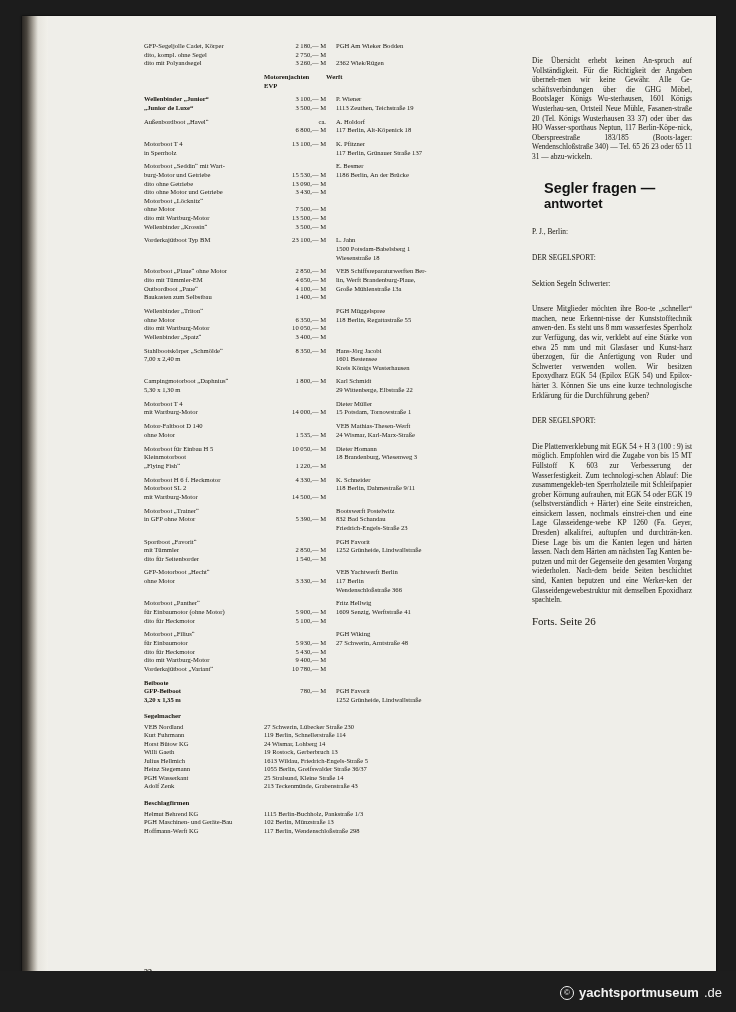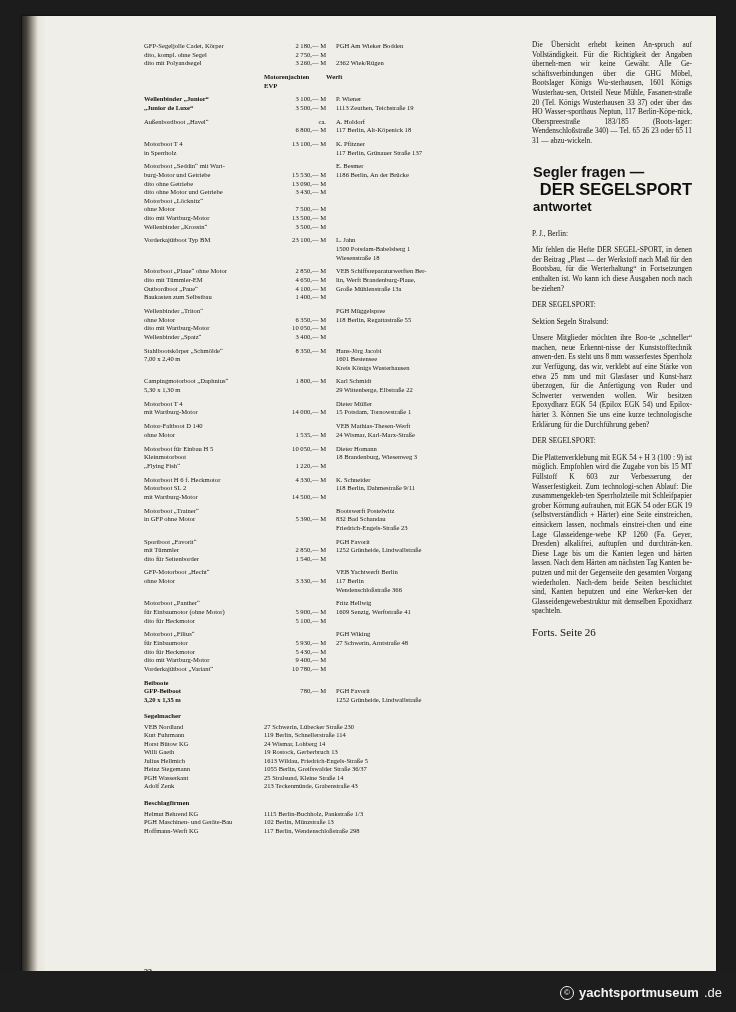--- a/index.html
+++ b/index.html
@@ -123,31 +123,31 @@
   .col-right {
     position: absolute;
     left: 484px;
     top: 24px;
     width: 160px;
     font-size: 7.4px;
     line-height: 9.6px;
     color: #17150f;
     text-align: justify;
   }
-  .col-right p { margin: 0 0 7px 0; }
+  .col-right p { margin: 16px 0 7px 0; }
   .qa-title {
     font-weight: normal;
     margin-bottom: 1px;
   }
   .big-head {
     font-family: "Liberation Sans", sans-serif;
     font-weight: bold;
     color: #111;
     line-height: 1.16;
-    margin: 18px 0 14px 1px;
+    margin: 18px 0 14px 12px;
   }
   .big-head .l1 { font-size: 14.5px; }
   .big-head .l2 { font-size: 16.5px; display: block; text-align: right; }
   .big-head .l3 { font-size: 13px; display: block; text-align: left; }
   .forts {
     text-align: left;
     font-size: 11px;
     margin-top: 12px;
   }
 
@@ -473,30 +473,28 @@
         </div>
       </div>
 
       <div class="pagenum">22</div>
 
       <div class="col-right">
         <p>Die Übersicht erhebt keinen An-spruch auf Vollständigkeit. Für die Richtigkeit der Angaben überneh-men wir keine Gewähr. Alle Ge-schäftsverbindungen über die GHG Möbel, Bootslager Königs Wu-sterhausen, 1601 Königs Wusterhau-sen, Ortsteil Neue Mühle, Fasanen-straße 20 (Tel. Königs Wusterhausen 33 37) oder über das HO Wasser-sporthaus Neptun, 117 Berlin-Köpe-nick, Oberspreestraße 183/185 (Boots-lager: Wendenschloßstraße 340) — Tel. 65 26 23 oder 65 11 31 — abzu-wickeln.</p>
 
         <div class="big-head">
           <span class="l1">Segler fragen —</span>
-          <span class="l2">DER SEGELSPORT</span>
           <span class="l3">antwortet</span>
         </div>
 
         <p class="qa-title">P. J., Berlin:</p>
-        <p>Mir fehlen die Hefte DER SEGEL-SPORT, in denen der Beitrag „Plast — der Werkstoff nach Maß für den Bootsbau, für die Werterhaltung“ in Fortsetzungen enthalten ist. Wo kann ich diese Ausgaben noch nach be-ziehen?</p>
 
         <p class="qa-title">DER SEGELSPORT:</p>
 
-        <p class="qa-title">Sektion Segeln Stralsund:</p>
+        <p class="qa-title">Sektion Segeln Schwerter:</p>
         <p>Unsere Mitglieder möchten ihre Boo-te „schneller“ machen, neue Erkennt-nisse der Kunststofftechnik anwen-den. Es steht uns 8 mm wasserfestes Sperrholz zur Verfügung, das wir, verklebt auf eine Stärke von etwa 25 mm und mit Glasfaser und Kunst-harz überzogen, für die Anfertigung von Ruder und Schwerter verwenden wollen. Wir besitzen Epoxydharz EGK 54 (Epilox EGK 54) und Epilox-härter 3. Können Sie uns eine kurze technologische Erklärung für die Durchführung geben?</p>
 
         <p class="qa-title">DER SEGELSPORT:</p>
         <p>Die Plattenverklebung mit EGK 54 + H 3 (100 : 9) ist möglich. Empfohlen wird die Zugabe von bis 15 MT Füllstoff K 603 zur Verbesserung der Wasserfestigkeit. Zum technologi-schen Ablauf: Die zusammengekleb-ten Sperrholzteile mit Schleifpapier grober Körnung aufrauhen, mit EGK 54 oder EGK 19 (selbstverständlich + Härter) eine Seite einstreichen, einsickern lassen, nochmals einstrei-chen und eine Lage Glasseidenge-webe KP 1260 (Fa. Geyer, Dresden) alkalifrei, auftupfen und durchträn-ken. Diese Lage bis um die Kanten legen und härten lassen. Nach dem Härten am nächsten Tag Kanten be-putzen und mit der Gegenseite den gesamten Vorgang wiederholen. Nach-dem beide Seiten beschichtet sind, Kanten beputzen und eine Werker-ken der Glasseidengewebestruktur mit demselben Epoxidharz spachteln.</p>
 
         <div class="forts">Forts. Seite 26</div>
       </div>
 
     </div>
   </div>

